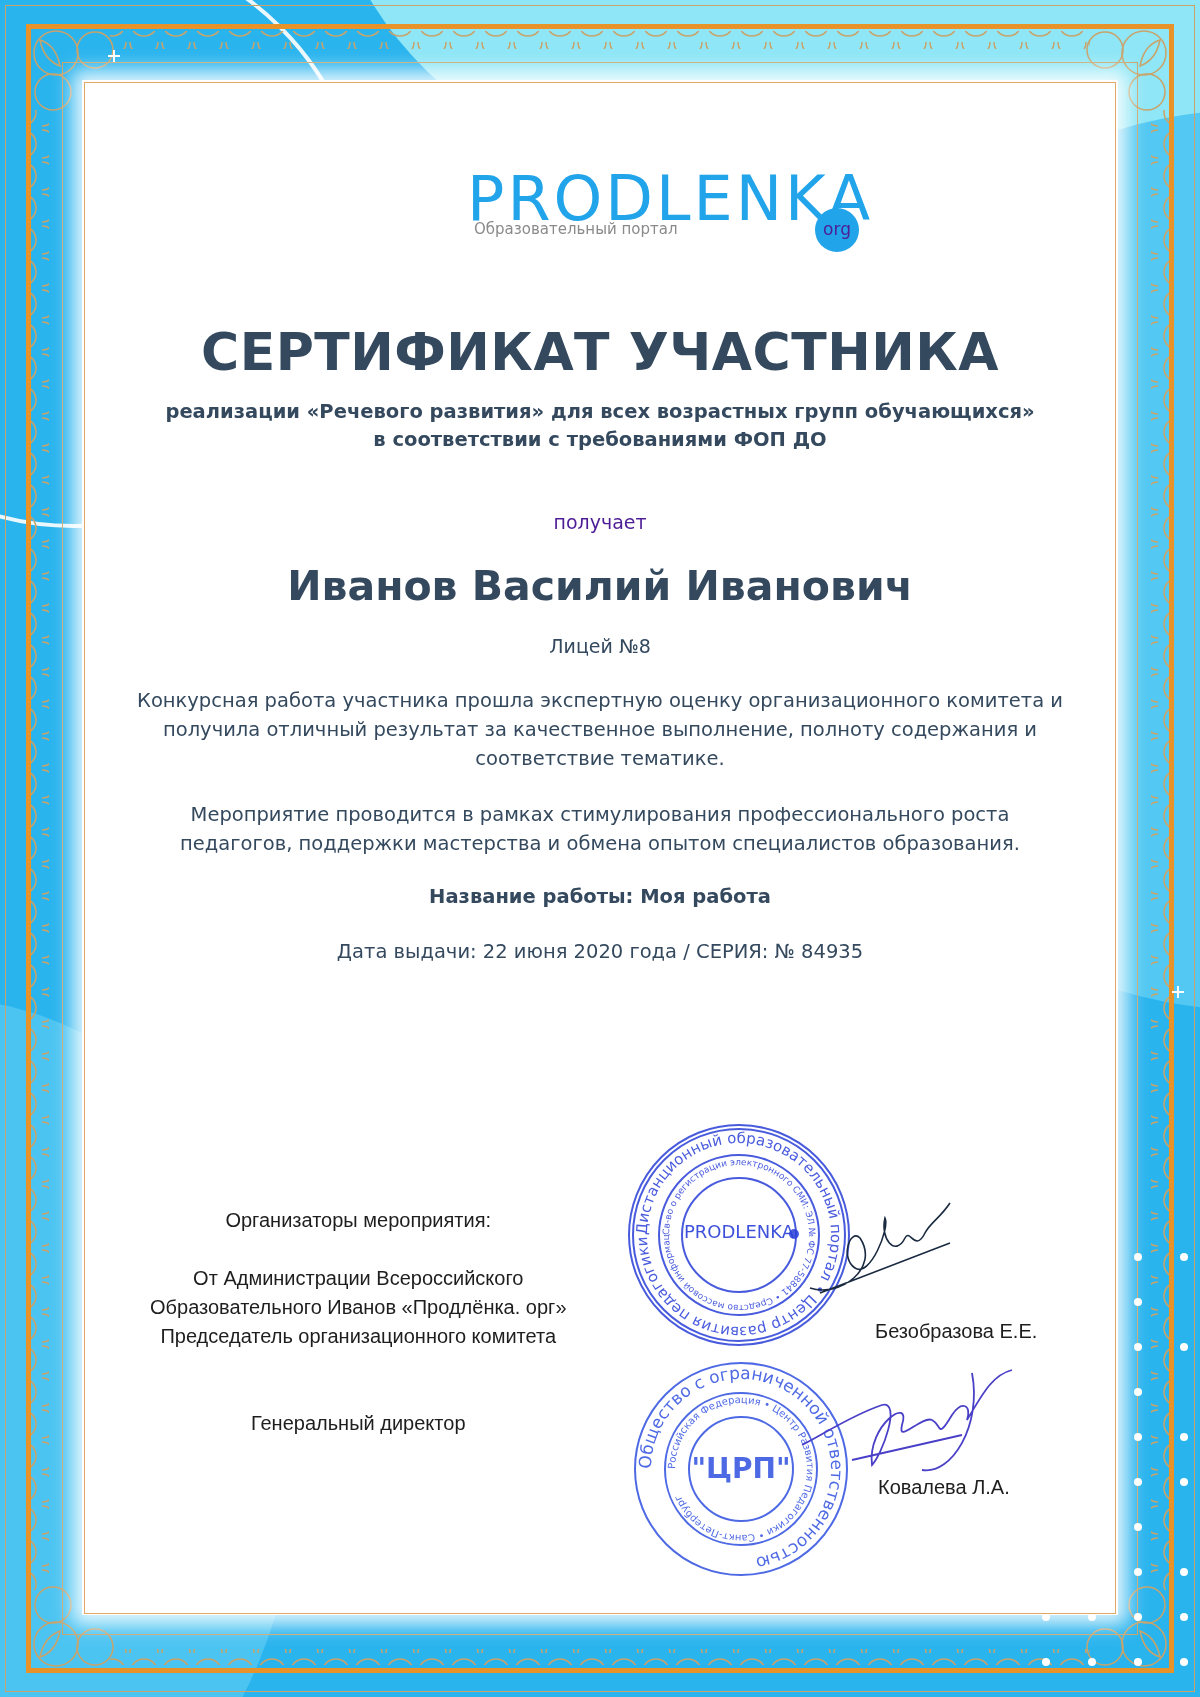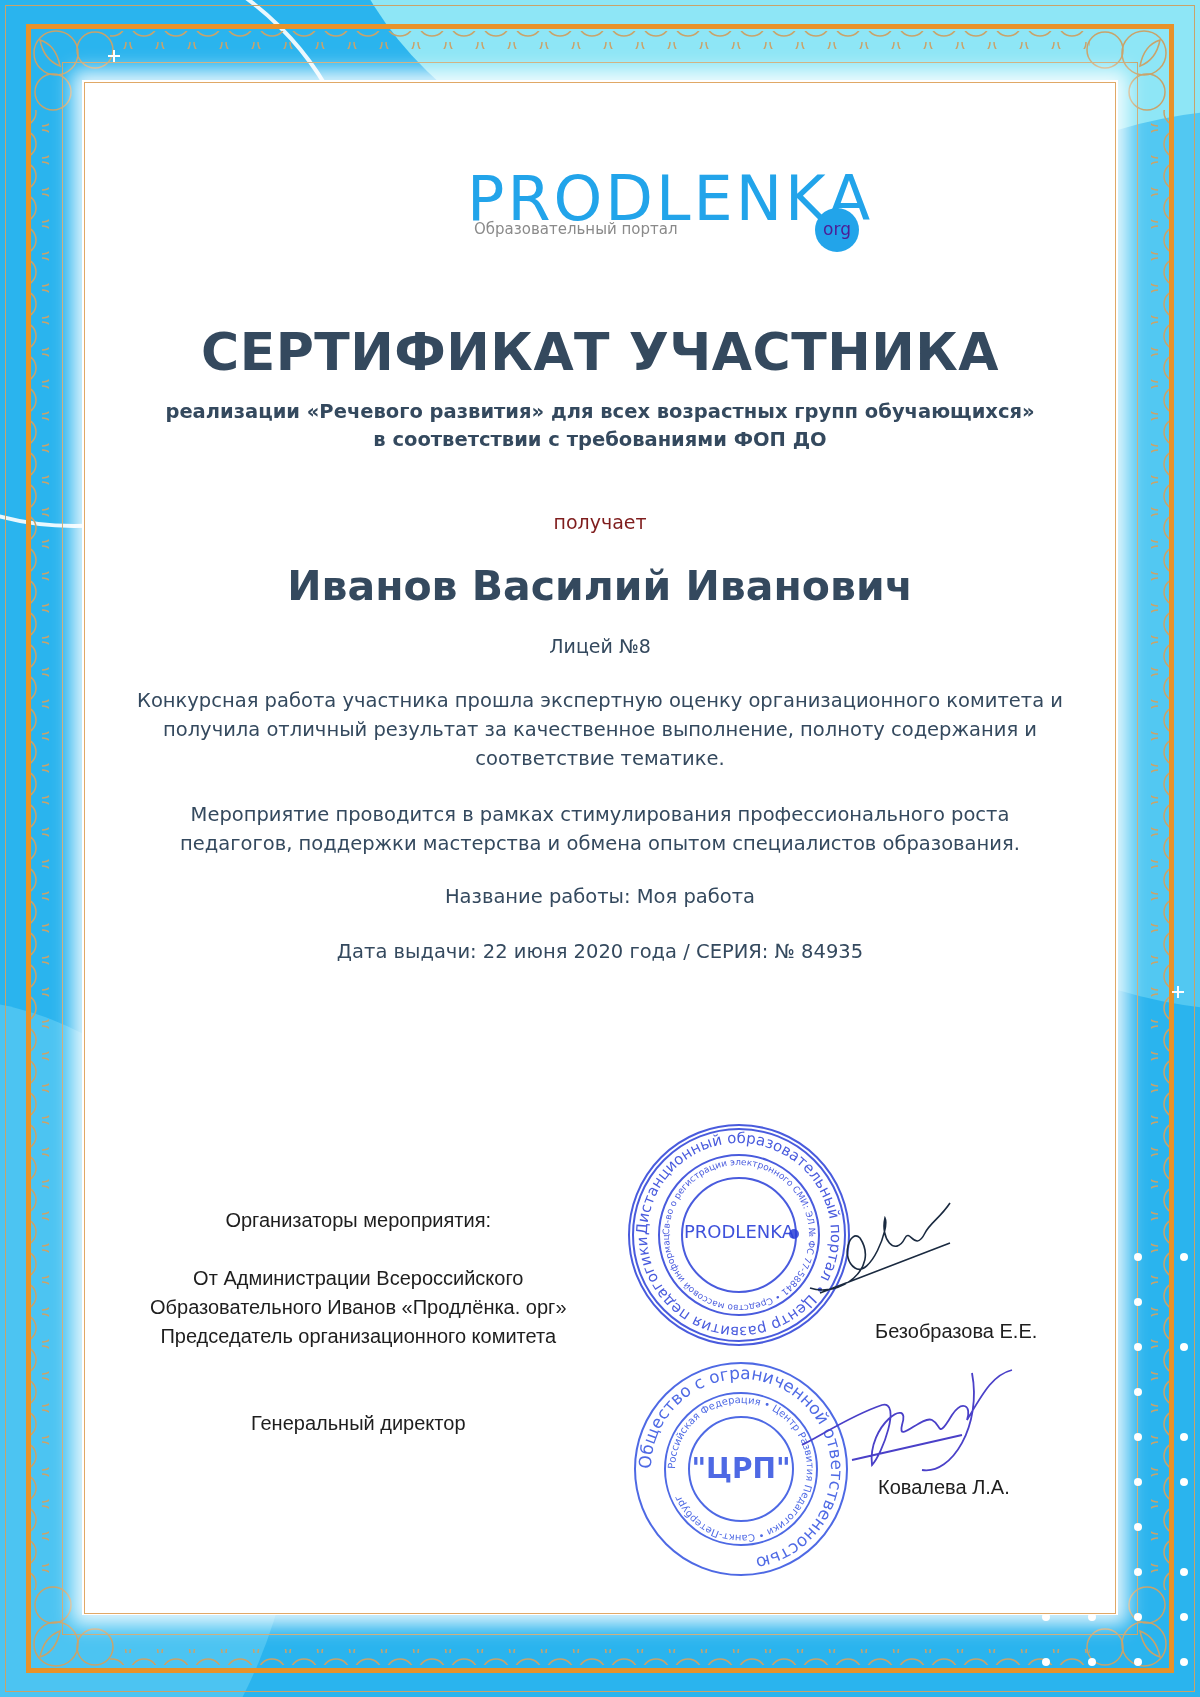--- a/index.html
+++ b/index.html
@@ -11,26 +11,26 @@
   .frame-inner { position: absolute; left: 62px; top: 62px; right: 62px; bottom: 62px; border: 1.5px solid #c9a36a; }
   .paper { position: absolute; left: 82px; top: 80px; width: 1036px; height: 1535px; background: #fff; box-shadow: 0 0 18px 10px rgba(255,255,255,0.85); }
   .paper-border { position: absolute; left: 84px; top: 82px; width: 1030px; height: 1530px; border: 1.5px solid #e0a866; pointer-events:none; }
   .content { position: absolute; left: 82px; top: 80px; width: 1036px; height: 1535px; color: #34495e; text-align: center; }
   .logo { position: absolute; left: 305px; top: 82px; width: 440px; height: 110px; }
   .logo-word { position: absolute; left: 80px; top: 0; font-family: "DejaVu Sans", sans-serif; font-size: 62px; letter-spacing: 3px; color: #22a4ea; font-weight: normal; }
   .logo-org { position: absolute; left: 400px; top: 46px; width: 44px; height: 44px; border-radius: 50%; background: #22a4ea; color: #4c1d95; font-size: 17px; line-height: 42px; text-align: center; margin-left: 28px; }
   .logo-sub { position: absolute; left: 128px; top: 158px; font-size: 15px; color: #8a8a8a; }
   .title { position: absolute; left: 0; width: 100%; top: 242px; font-size: 52px; font-weight: bold; color: #34495e; letter-spacing: 0.5px; }
   .contest { position: absolute; left: 40px; width: 956px; top: 318px; font-size: 19.5px; font-weight: bold; line-height: 28px; color: #34495e; }
-  .receives { position: absolute; left: 0; width: 100%; top: 431px; font-size: 19px; color: #7f1d1d; }
+  .receives { position: absolute; left: 0; width: 100%; top: 431px; font-size: 19px; color: #4c1d95; }
   .name { position: absolute; left: 0; width: 100%; top: 482px; font-size: 41px; font-weight: bold; color: #34495e; }
   .org { position: absolute; left: 0; width: 100%; top: 555px; font-size: 19px; }
   .para1 { position: absolute; left: 50px; width: 936px; top: 606px; font-size: 19.5px; line-height: 29px; }
   .para2 { position: absolute; left: 50px; width: 936px; top: 720px; font-size: 19.5px; line-height: 29px; }
-  .work { position: absolute; left: 0; width: 100%; top: 805px; font-size: 19.5px; }
+  .work { position: absolute; left: 0; width: 100%; top: 805px; font-size: 19.5px; font-weight: bold; }
   .issue { position: absolute; left: 0; width: 100%; top: 860px; font-size: 19.5px; }
   .orgs { position: absolute; left: 68px; top: 1126px; text-align: center; font-family: "Liberation Sans", sans-serif; font-size: 20px; line-height: 29px; color: #1e1e1e; }
   .orgs p { margin: 0; }
   .sig-name { position: absolute; font-family: "Liberation Sans", sans-serif; font-size: 20px; color: #1e1e1e; }
   .stamp { position: absolute; }
   .sig { position: absolute; }
 </style>
 </head>
 <body>
 

